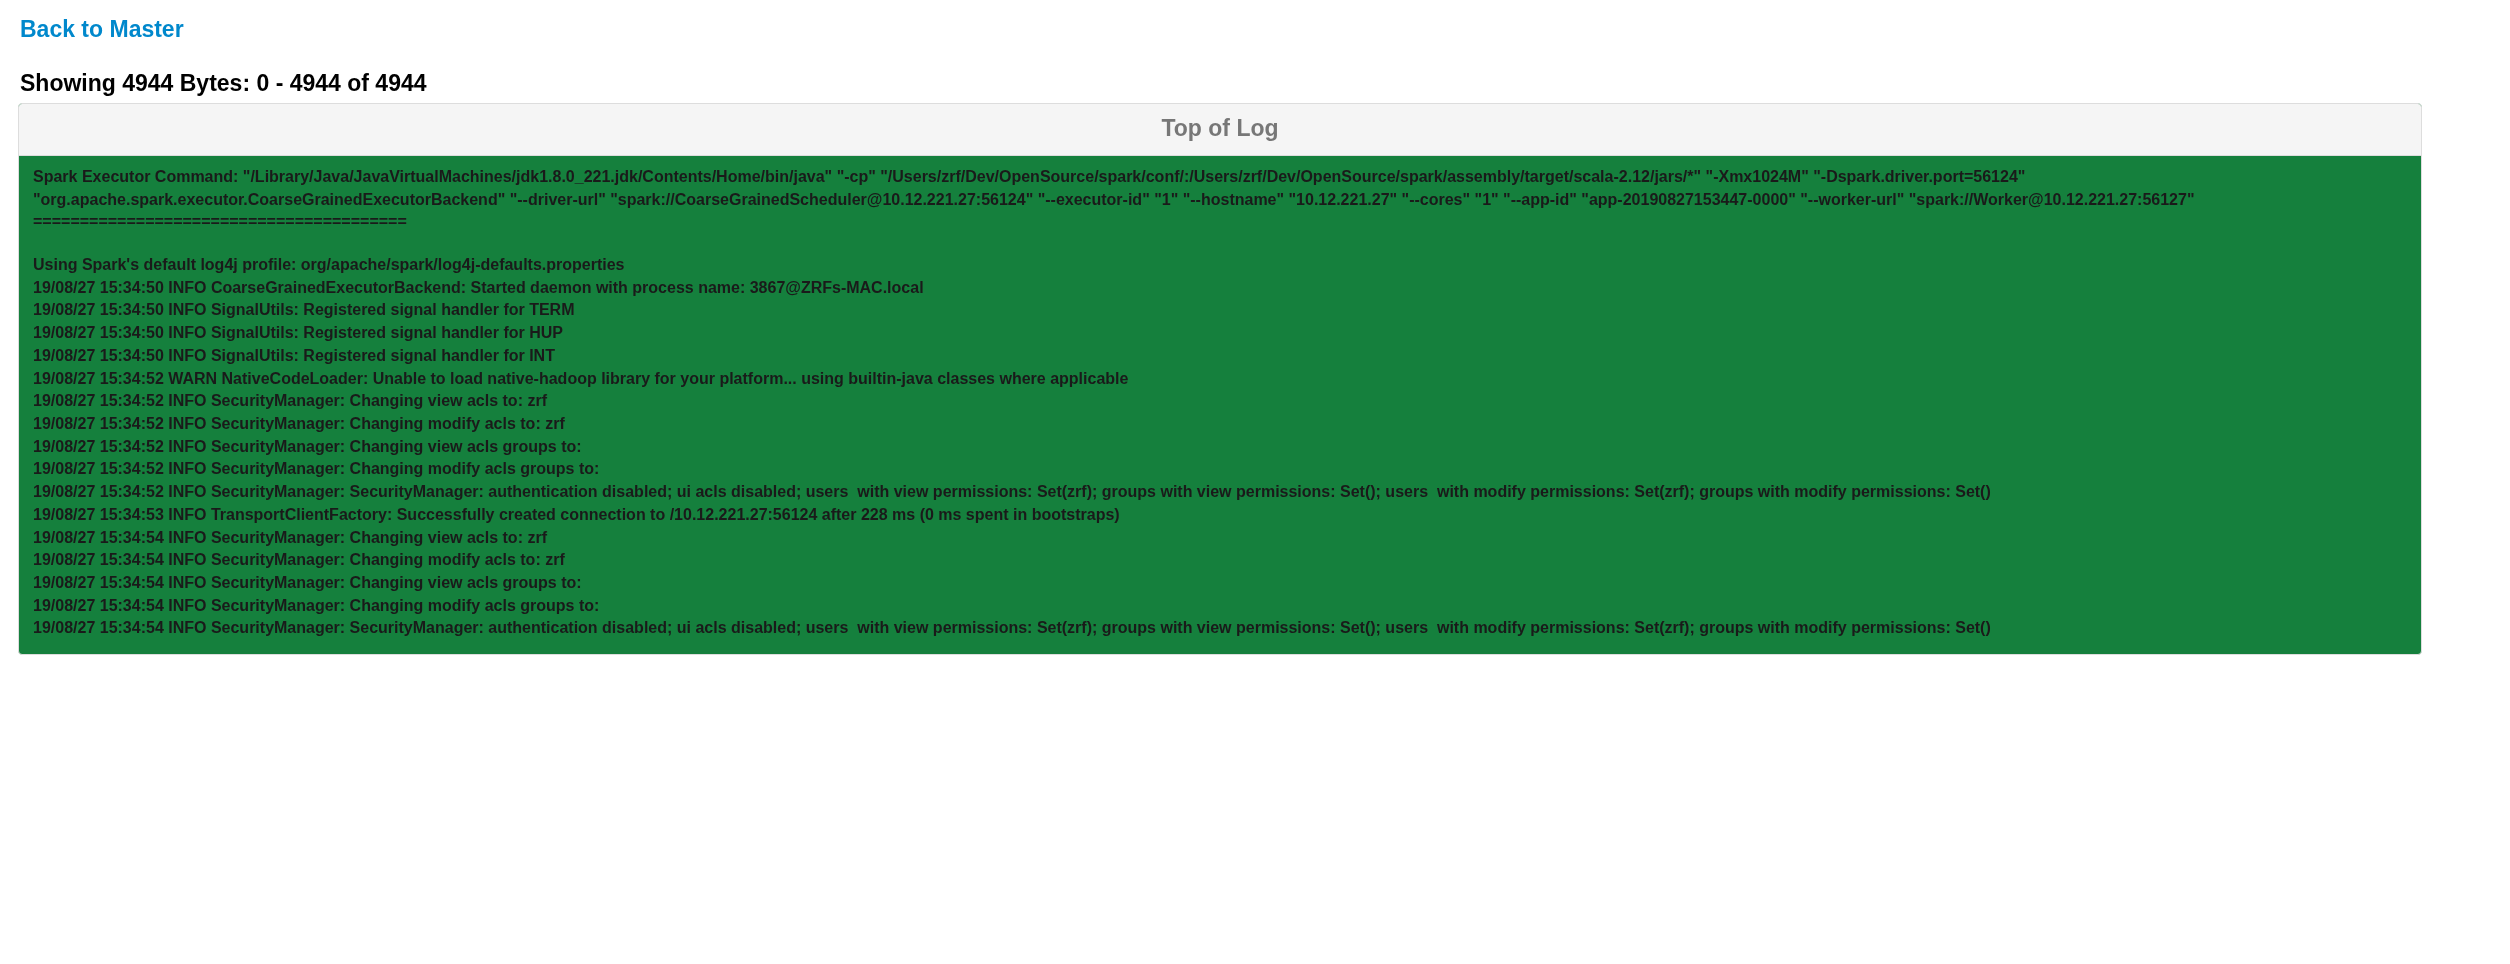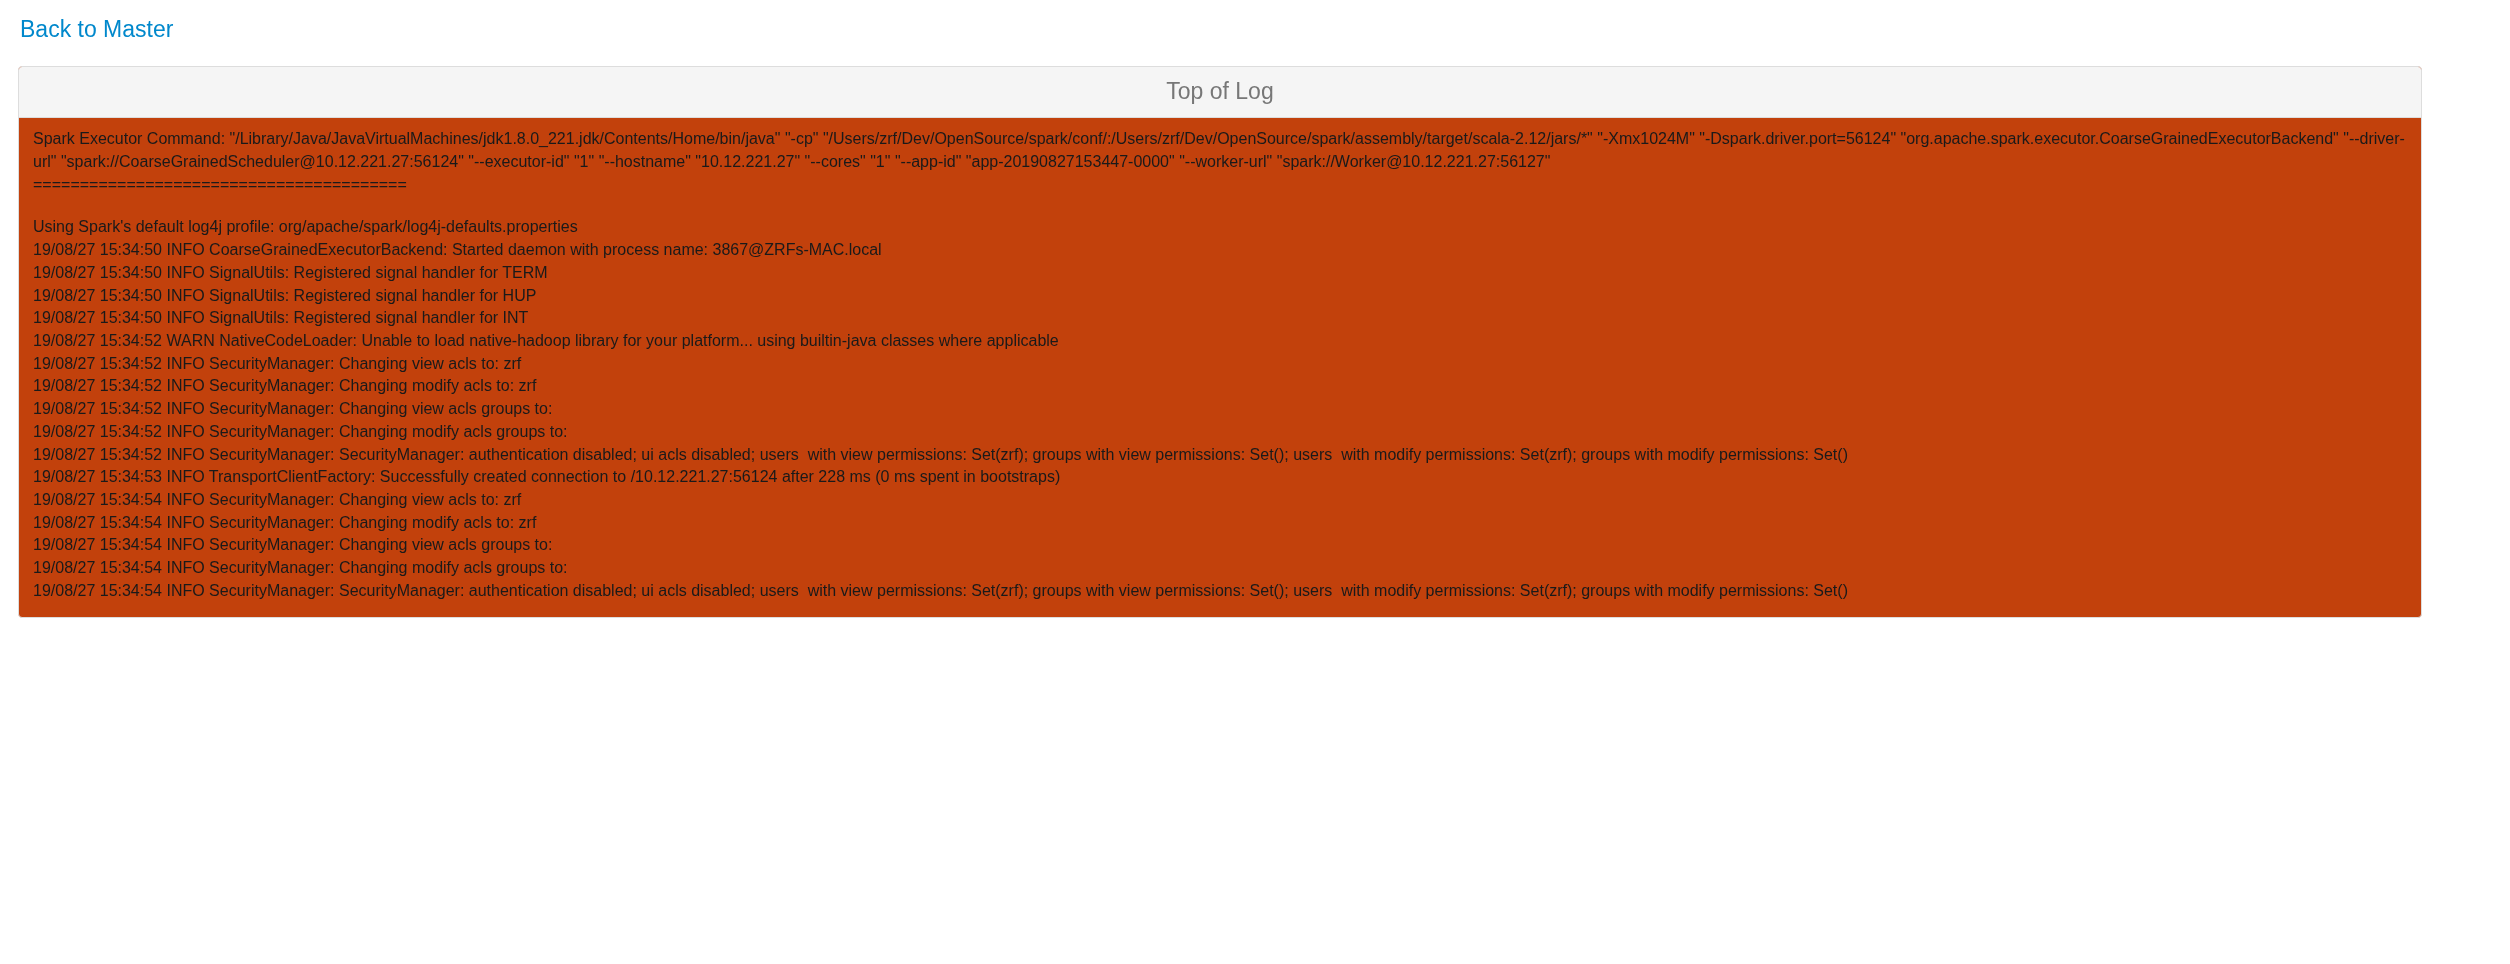--- a/index.html
+++ b/index.html
@@ -11,41 +11,42 @@
     font-family: "Liberation Sans", sans-serif;
     font-size: 21px;
     color: #000000;
     width: 2510px;
     -webkit-font-smoothing: antialiased;
   }
   .page {
     padding: 14px 18px 16px 18px;
     box-sizing: border-box;
     width: 2440px;
+    font-weight: bold;
   }
   .back-link {
     display: inline-block;
     color: #0088cc;
     text-decoration: none;
     font-size: 23px;
     line-height: 1.2;
     margin: 2px 0 0 2px;
     cursor: pointer;
   }
   .showing-line {
     margin: 26px 0 0 2px;
     font-size: 23px;
     color: #000000;
     line-height: 1.2;
   }
   .log-panel {
-    margin-top: 22px;
+    margin-top: 6px;
     border: 1px solid #dddddd;
     border-radius: 4px;
-    background: #c2410c;
+    background: #15803d;
     overflow: hidden;
   }
   .log-panel-header {
     background: #f5f5f5;
     border-bottom: 1px solid #dddddd;
     text-align: center;
     font-size: 23px;
     color: #777777;
     padding: 11px 0 12px 0;
     line-height: 1.2;
@@ -69,19 +70,20 @@
     height: 20px;
   }
 </style>
 </head>
 <body>
 
 <div class="page">
 
   <a class="back-link" href="#">Back to Master</a>
 
+  <div class="showing-line">Showing 4944 Bytes: 0 - 4944 of 4944</div>
 
   <div class="log-panel">
     <div class="log-panel-header">Top of Log</div>
     <div class="log-body"><div class="log-line">Spark Executor Command: "/Library/Java/JavaVirtualMachines/jdk1.8.0_221.jdk/Contents/Home/bin/java" "-cp" "/Users/zrf/Dev/OpenSource/spark/conf/:/Users/zrf/Dev/OpenSource/spark/assembly/target/scala-2.12/jars/*" "-Xmx1024M" "-Dspark.driver.port=56124" "org.apache.spark.executor.CoarseGrainedExecutorBackend" "--driver-url" "spark://CoarseGrainedScheduler@10.12.221.27:56124" "--executor-id" "1" "--hostname" "10.12.221.27" "--cores" "1" "--app-id" "app-20190827153447-0000" "--worker-url" "spark://Worker@10.12.221.27:56127"</div><div class="log-line">========================================</div><div class="log-line blank"></div><div class="log-line">Using Spark's default log4j profile: org/apache/spark/log4j-defaults.properties</div><div class="log-line">19/08/27 15:34:50 INFO CoarseGrainedExecutorBackend: Started daemon with process name: 3867@ZRFs-MAC.local</div><div class="log-line">19/08/27 15:34:50 INFO SignalUtils: Registered signal handler for TERM</div><div class="log-line">19/08/27 15:34:50 INFO SignalUtils: Registered signal handler for HUP</div><div class="log-line">19/08/27 15:34:50 INFO SignalUtils: Registered signal handler for INT</div><div class="log-line">19/08/27 15:34:52 WARN NativeCodeLoader: Unable to load native-hadoop library for your platform... using builtin-java classes where applicable</div><div class="log-line">19/08/27 15:34:52 INFO SecurityManager: Changing view acls to: zrf</div><div class="log-line">19/08/27 15:34:52 INFO SecurityManager: Changing modify acls to: zrf</div><div class="log-line">19/08/27 15:34:52 INFO SecurityManager: Changing view acls groups to:</div><div class="log-line">19/08/27 15:34:52 INFO SecurityManager: Changing modify acls groups to:</div><div class="log-line">19/08/27 15:34:52 INFO SecurityManager: SecurityManager: authentication disabled; ui acls disabled; users  with view permissions: Set(zrf); groups with view permissions: Set(); users  with modify permissions: Set(zrf); groups with modify permissions: Set()</div><div class="log-line">19/08/27 15:34:53 INFO TransportClientFactory: Successfully created connection to /10.12.221.27:56124 after 228 ms (0 ms spent in bootstraps)</div><div class="log-line">19/08/27 15:34:54 INFO SecurityManager: Changing view acls to: zrf</div><div class="log-line">19/08/27 15:34:54 INFO SecurityManager: Changing modify acls to: zrf</div><div class="log-line">19/08/27 15:34:54 INFO SecurityManager: Changing view acls groups to:</div><div class="log-line">19/08/27 15:34:54 INFO SecurityManager: Changing modify acls groups to:</div><div class="log-line">19/08/27 15:34:54 INFO SecurityManager: SecurityManager: authentication disabled; ui acls disabled; users  with view permissions: Set(zrf); groups with view permissions: Set(); users  with modify permissions: Set(zrf); groups with modify permissions: Set()</div></div>
   </div>
 
 </div>
 
 </body></html>

